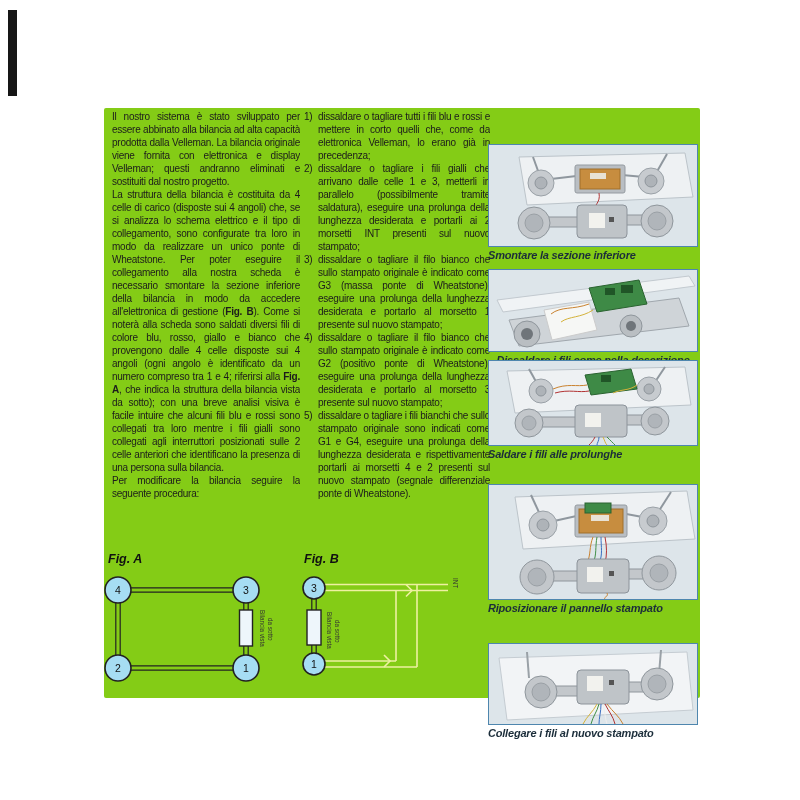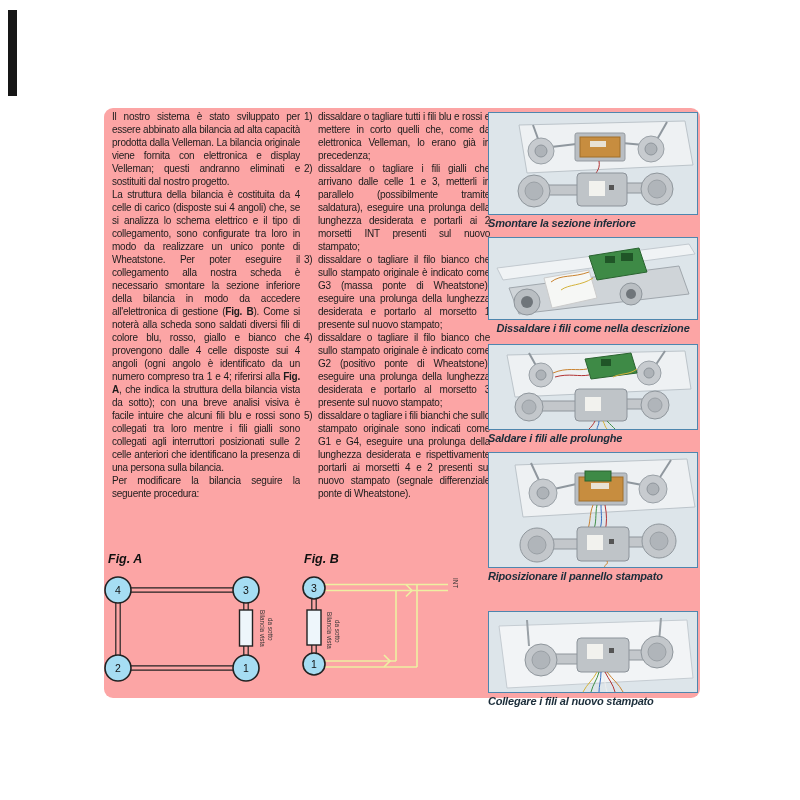--- a/index.html
+++ b/index.html
@@ -1,20 +1,20 @@
 <!DOCTYPE html>
 <html><head>
 <meta charset="utf-8">
 <style>
   html,body{margin:0;padding:0;background:#ffffff;}
   #page{position:relative;width:800px;height:800px;background:#ffffff;overflow:hidden;
         font-family:"Liberation Sans",sans-serif;color:#1c1c1c;}
   #corner-mark{position:absolute;left:8px;top:10px;width:9px;height:86px;background:#161616;}
   #panel{position:absolute;left:104px;top:108px;width:596px;height:590px;
-         background:#fca5a5;border-radius:9px;}
+         background:#84cc16;border-radius:2px;}
   
   .col{position:absolute;font-size:10px;line-height:13px;letter-spacing:-0.25px;}
   #intro-col{left:8px;top:2px;width:188px;height:452px;overflow:hidden;}
   #intro-text{white-space:pre-line;text-align:justify;}
   #steps-col{left:200px;top:2px;width:186px;height:452px;overflow:hidden;}
   .step{display:flex;margin:0 0 0 0;}
   .step-num{flex:none;width:14px;}
   .step-text{flex:1;text-align:justify;}
   b{font-weight:bold;}
   
@@ -25,21 +25,21 @@
   #fig-a-svg{left:0px;top:458px;}
   #fig-b-svg{left:196px;top:458px;}
   .node-circle{fill:#a6ddf3;stroke:#222;stroke-width:1.6;}
   .node-num{font-size:10.5px;fill:#111;text-anchor:middle;}
   .dline{stroke:#222;stroke-width:1.2;}
   .fig-rect{fill:#eef6fb;stroke:#222;stroke-width:1.4;}
   .side-label{font-size:6.3px;fill:#333;}
   .wire{fill:none;stroke-width:1.6;}
   
   #photos-col{position:absolute;left:384px;top:4px;width:210px;height:584px;}
-  .photo-block{position:absolute;left:0;width:210px;}
+  .photo-block{position:absolute;left:0;width:210px;margin-top:32px;}
   .photo-frame{display:block;border:1px solid #4e86ae;background:#dde5ea;}
   .photo-caption{font-size:11px;font-weight:bold;font-style:italic;color:#1b2d3a;
                  margin-top:2px;letter-spacing:-0.2px;}
 </style>
 </head>
 <body>
 
 <div id="page">
   <div id="corner-mark"></div>
 
@@ -191,21 +191,21 @@
             <circle cx="142" cy="56" r="5" fill="#6f757a"></circle>
           </g>
           <g fill="none">
             <path d="M100,34 C84,40 72,36 62,44" stroke="#c9822f"></path>
             <path d="M104,40 C92,48 80,46 72,52" stroke="#d4b23a"></path>
           </g>
         </svg>
         <div class="photo-caption">Dissaldare i fili come nella descrizione</div>
       </div>
 
-      <div class="photo-block" style="top:232px;">
+      <div class="photo-block" style="top:216px;">
         <svg class="photo-frame" width="208" height="84" viewBox="0 0 208 84">
           <polygon points="18,10 196,6 202,44 26,52" fill="#eef1f3" stroke="#bcc4ca"></polygon>
           <g stroke="#8f979e" stroke-width="2">
             <line x1="40" y1="8" x2="50" y2="26"></line>
               <line x1="176" y1="6" x2="164" y2="24"></line>
           </g>
           <g>
             <circle cx="52" cy="30" r="12" fill="#c7cbcf" stroke="#9aa1a7"></circle>
             <circle cx="52" cy="30" r="5" fill="#aeb3b8" stroke="#8f969c"></circle>
             <circle cx="160" cy="28" r="12" fill="#c7cbcf" stroke="#9aa1a7"></circle>

